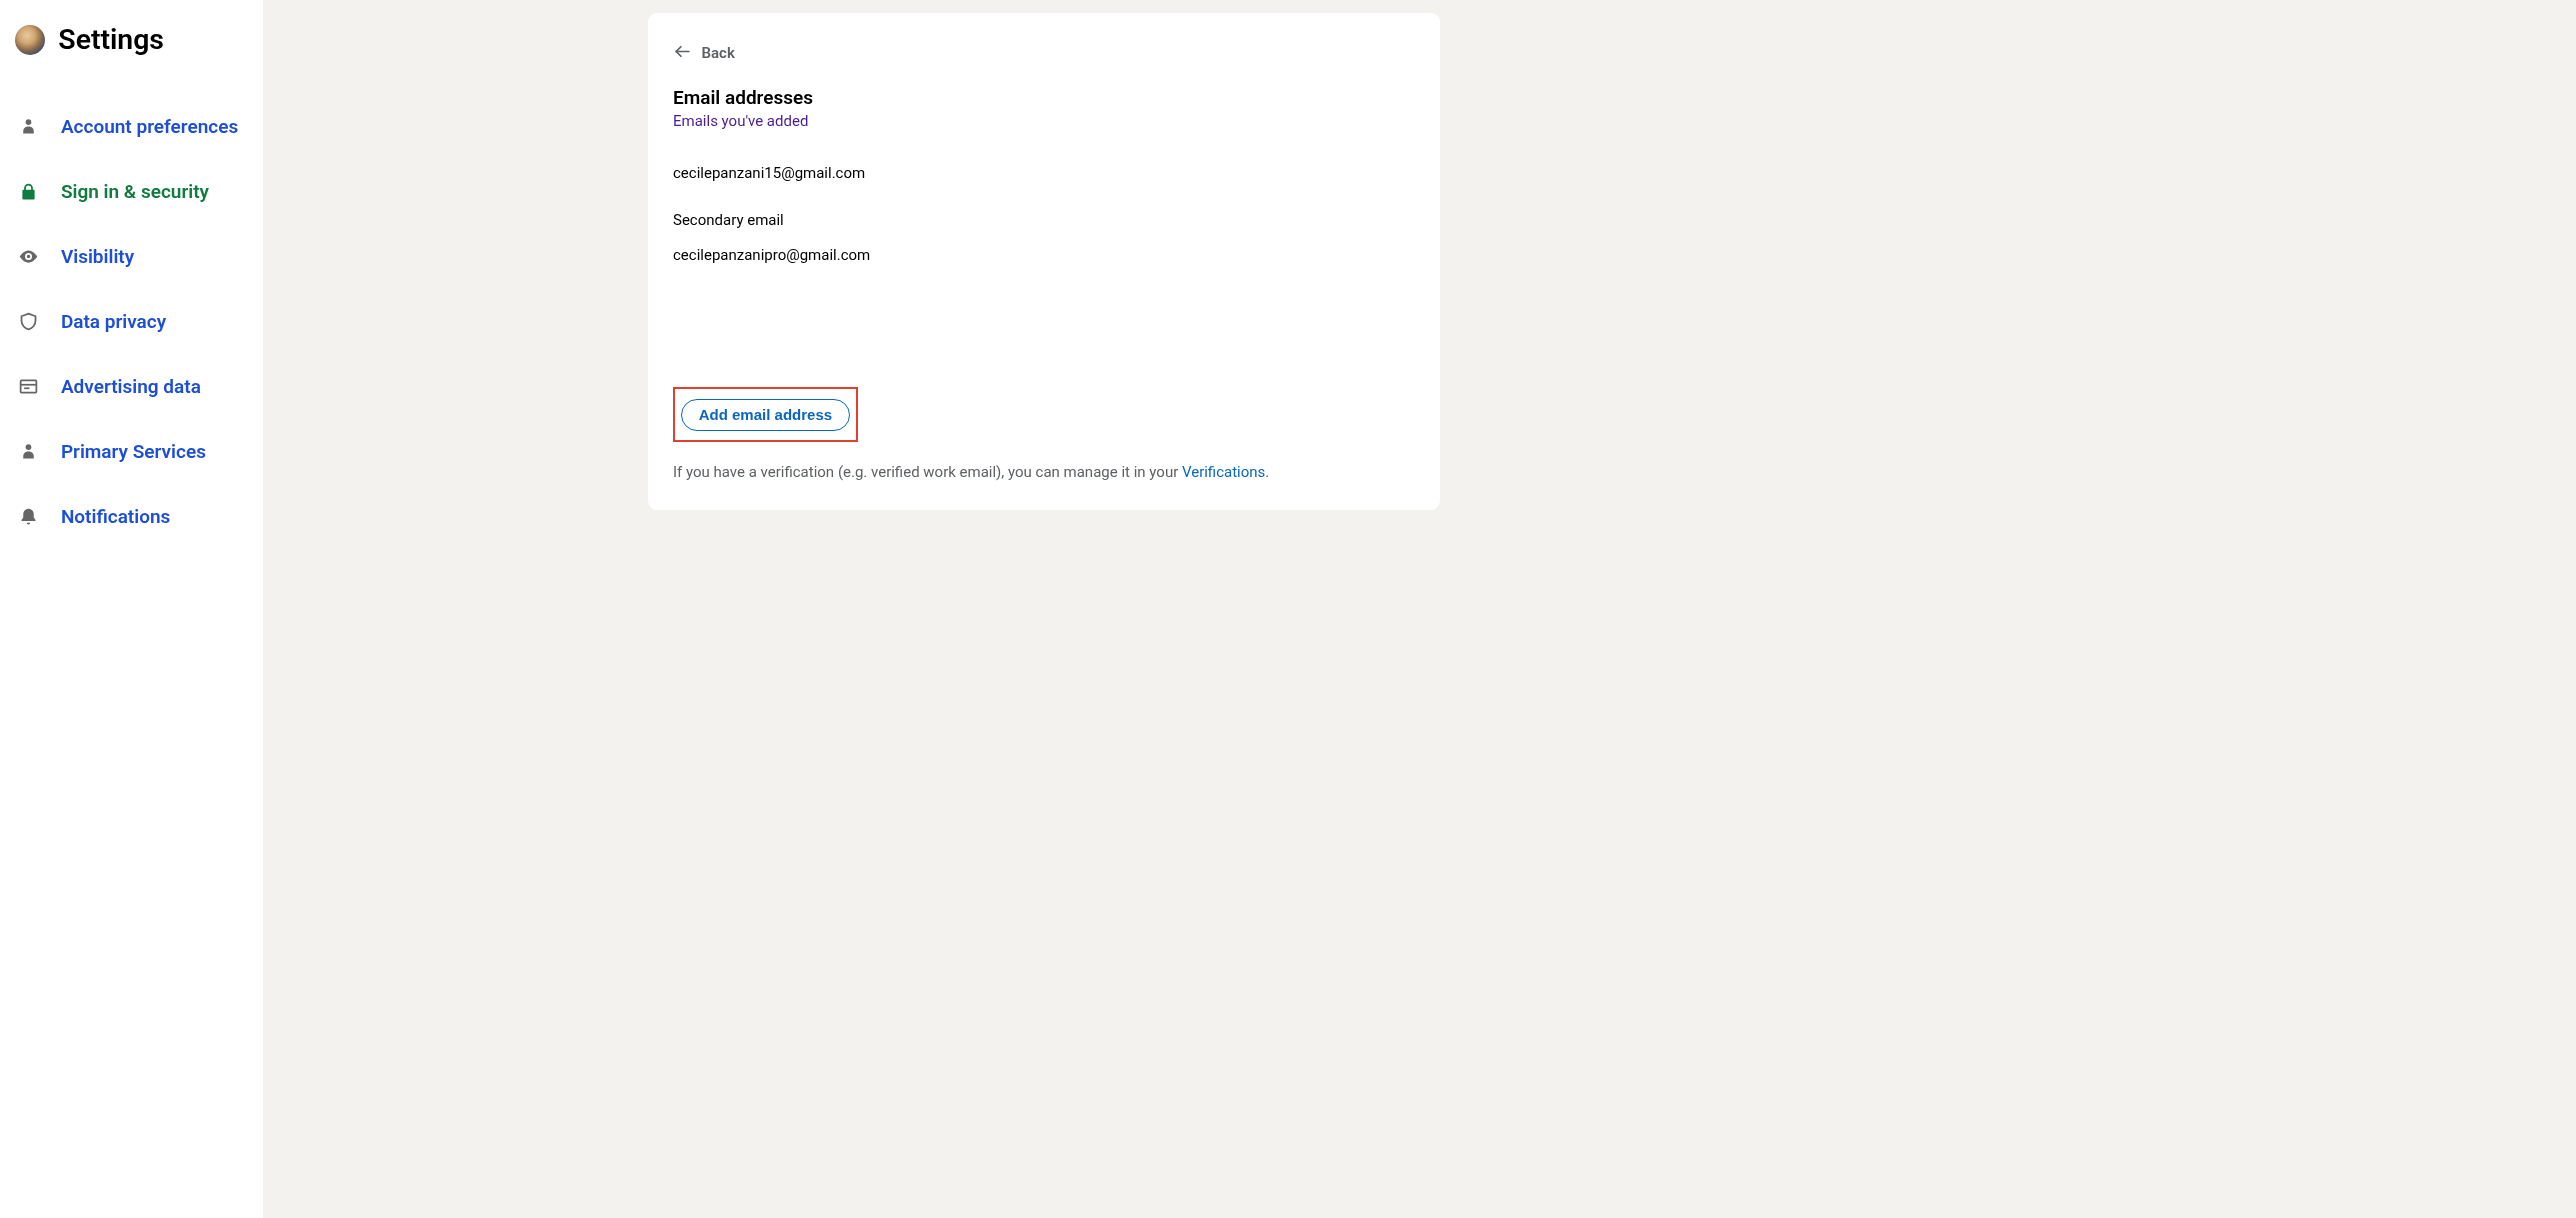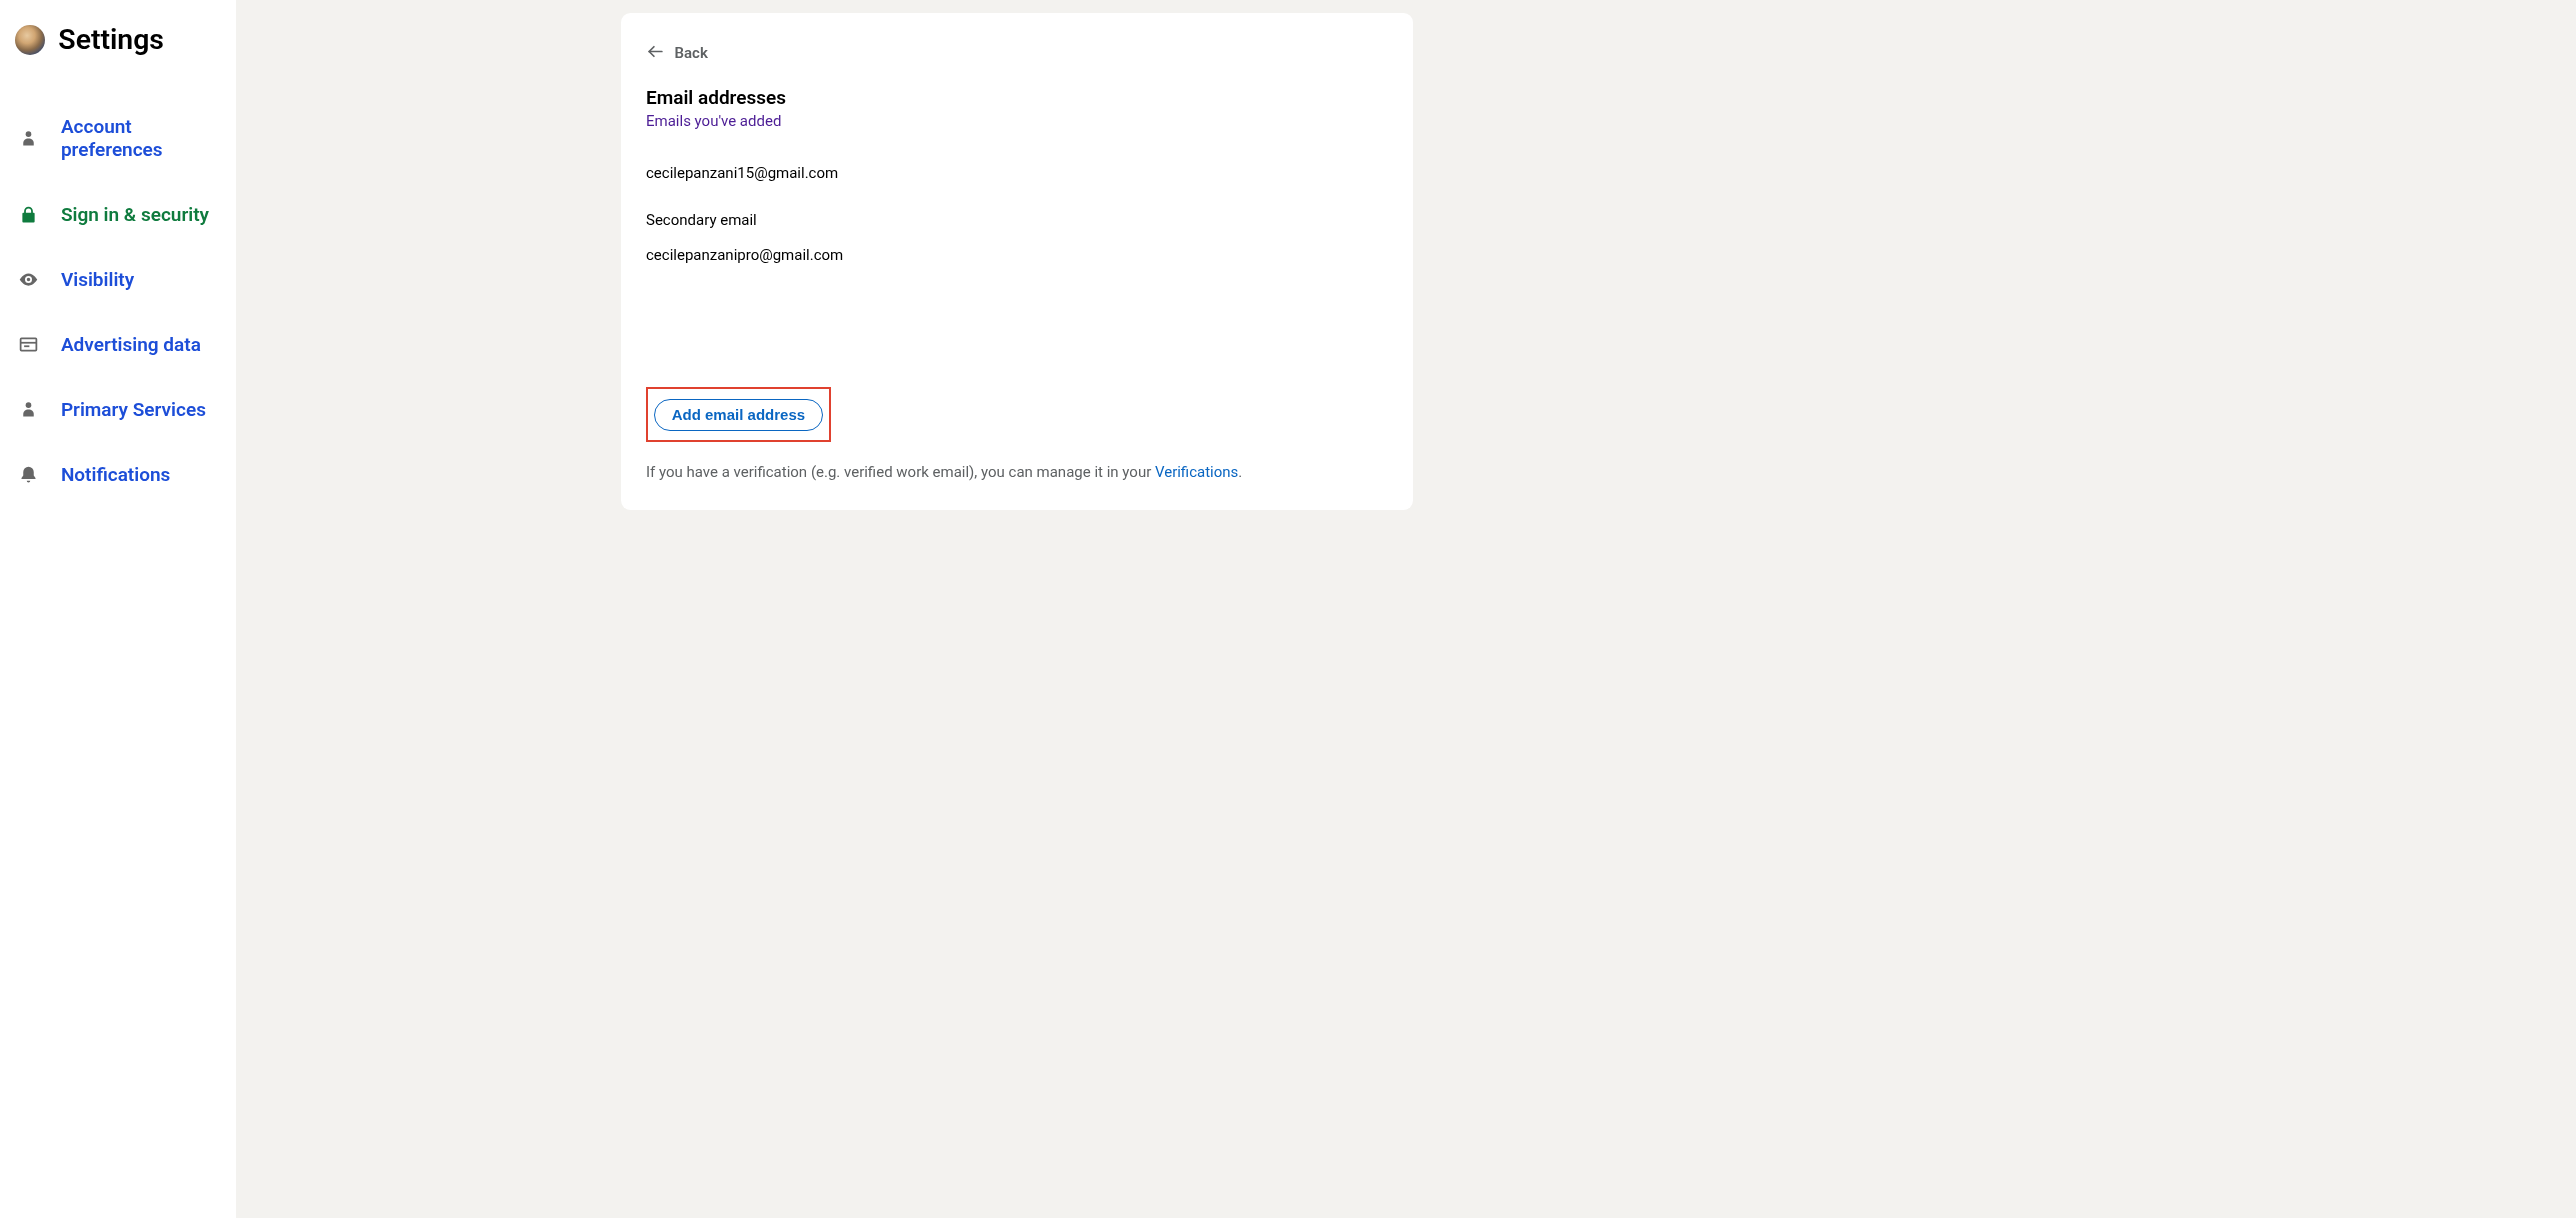--- a/index.html
+++ b/index.html
@@ -4,21 +4,21 @@
   <style>
     * { margin: 0; padding: 0; box-sizing: border-box; }
     body {
       font-family: -apple-system, BlinkMacSystemFont, "Segoe UI", Roboto, Helvetica, Arial, sans-serif;
       background: #F3F2EF;
       color: #000;
       min-height: 100vh;
     }
     .layout { display: flex; min-height: 100vh; }
     .sidebar {
-      width: 236px;
+      width: 263px;
       background: #fff;
       padding: 23px 15px 23px 15px;
       flex-shrink: 0;
     }
     .sidebar-header {
       display: flex;
       align-items: center;
       gap: 13.3px;
       padding: 0 0 38px 0;
     }
@@ -160,20 +160,28 @@
 
       <li class="nav-item">
         <span class="nav-icon">
           <svg viewBox="0 0 24 24" width="21" height="21" fill="currentColor">
               <path d="M12 5C6 5 2 12 2 12s4 7 10 7 10-7 10-7-4-7-10-7zm0 11a4 4 0 110-8 4 4 0 010 8zm0-6a2 2 0 100 4 2 2 0 000-4z"></path>
             </svg>
         </span>
         <span>Visibility</span>
       </li>
 
+      <li class="nav-item">
+        <span class="nav-icon">
+          <svg viewBox="0 0 24 24" width="21" height="21" fill="none" stroke="currentColor" stroke-width="2">
+              <path d="M12 3l8 3v5c0 5-3.5 9-8 10-4.5-1-8-5-8-10V6l8-3z"></path>
+            </svg>
+        </span>
+        <span>Data privacy</span>
+      </li>
 
       <li class="nav-item">
         <span class="nav-icon">
           <svg viewBox="0 0 24 24" width="21" height="21" fill="none" stroke="currentColor" stroke-width="2">
               <rect x="3" y="5" width="18" height="14" rx="1"></rect>
               <line x1="3" y1="10" x2="21" y2="10"></line>
               <line x1="7" y1="14" x2="13" y2="14"></line>
             </svg>
         </span>
         <span>Advertising data</span>

